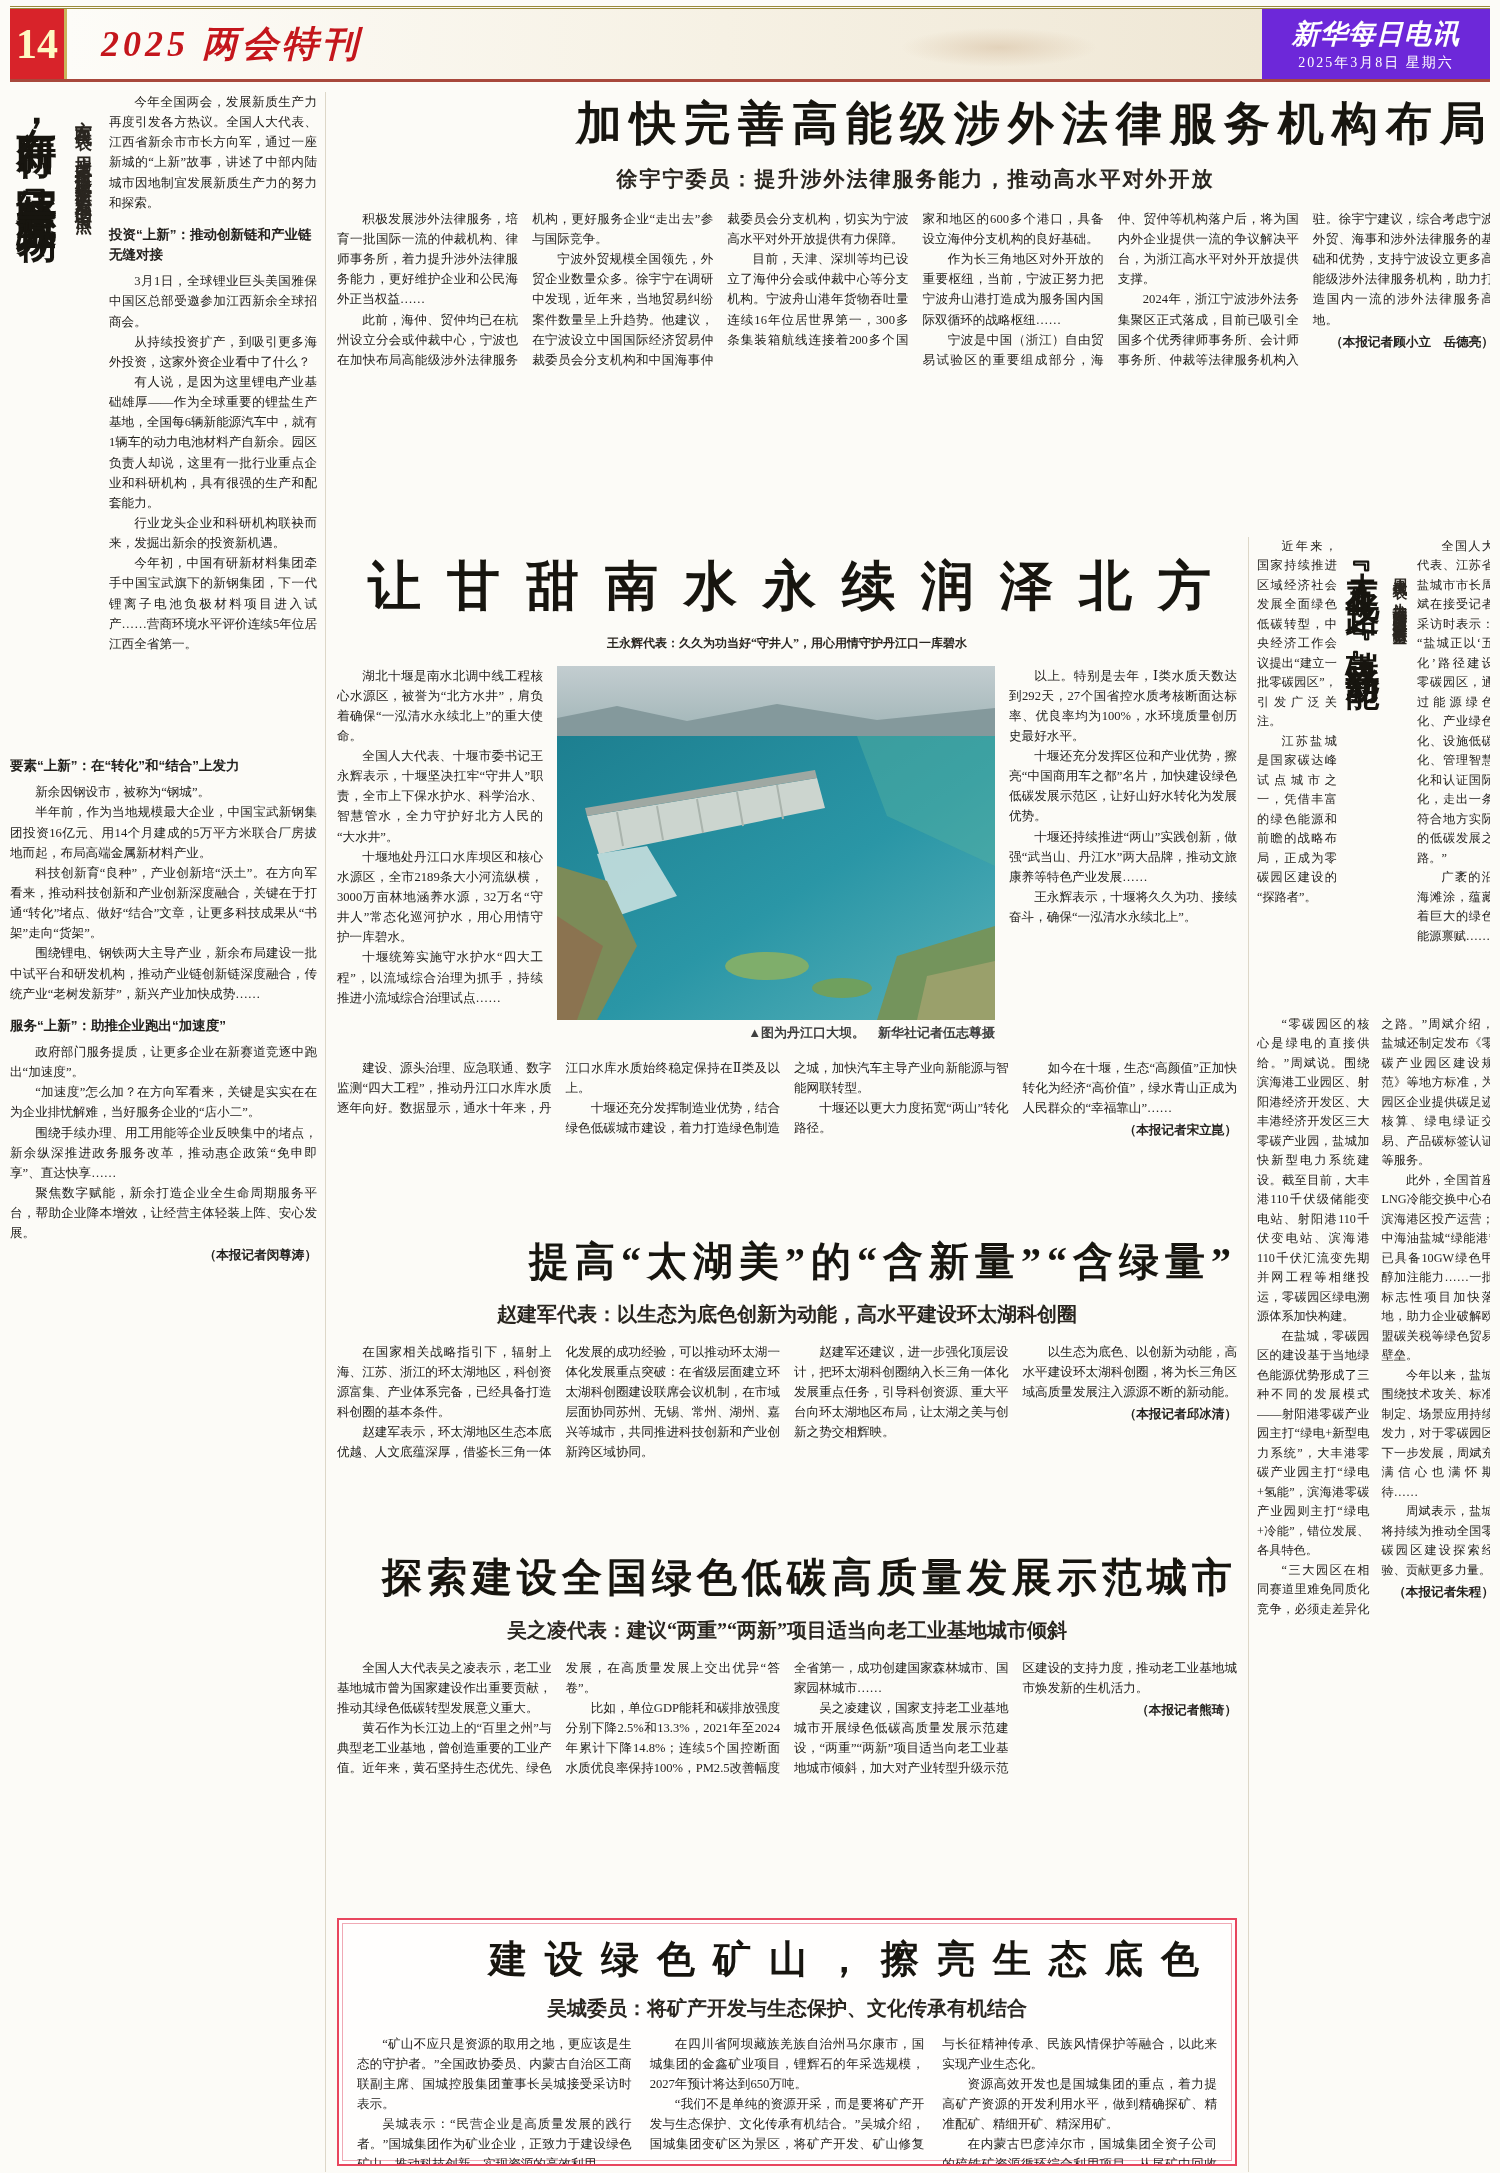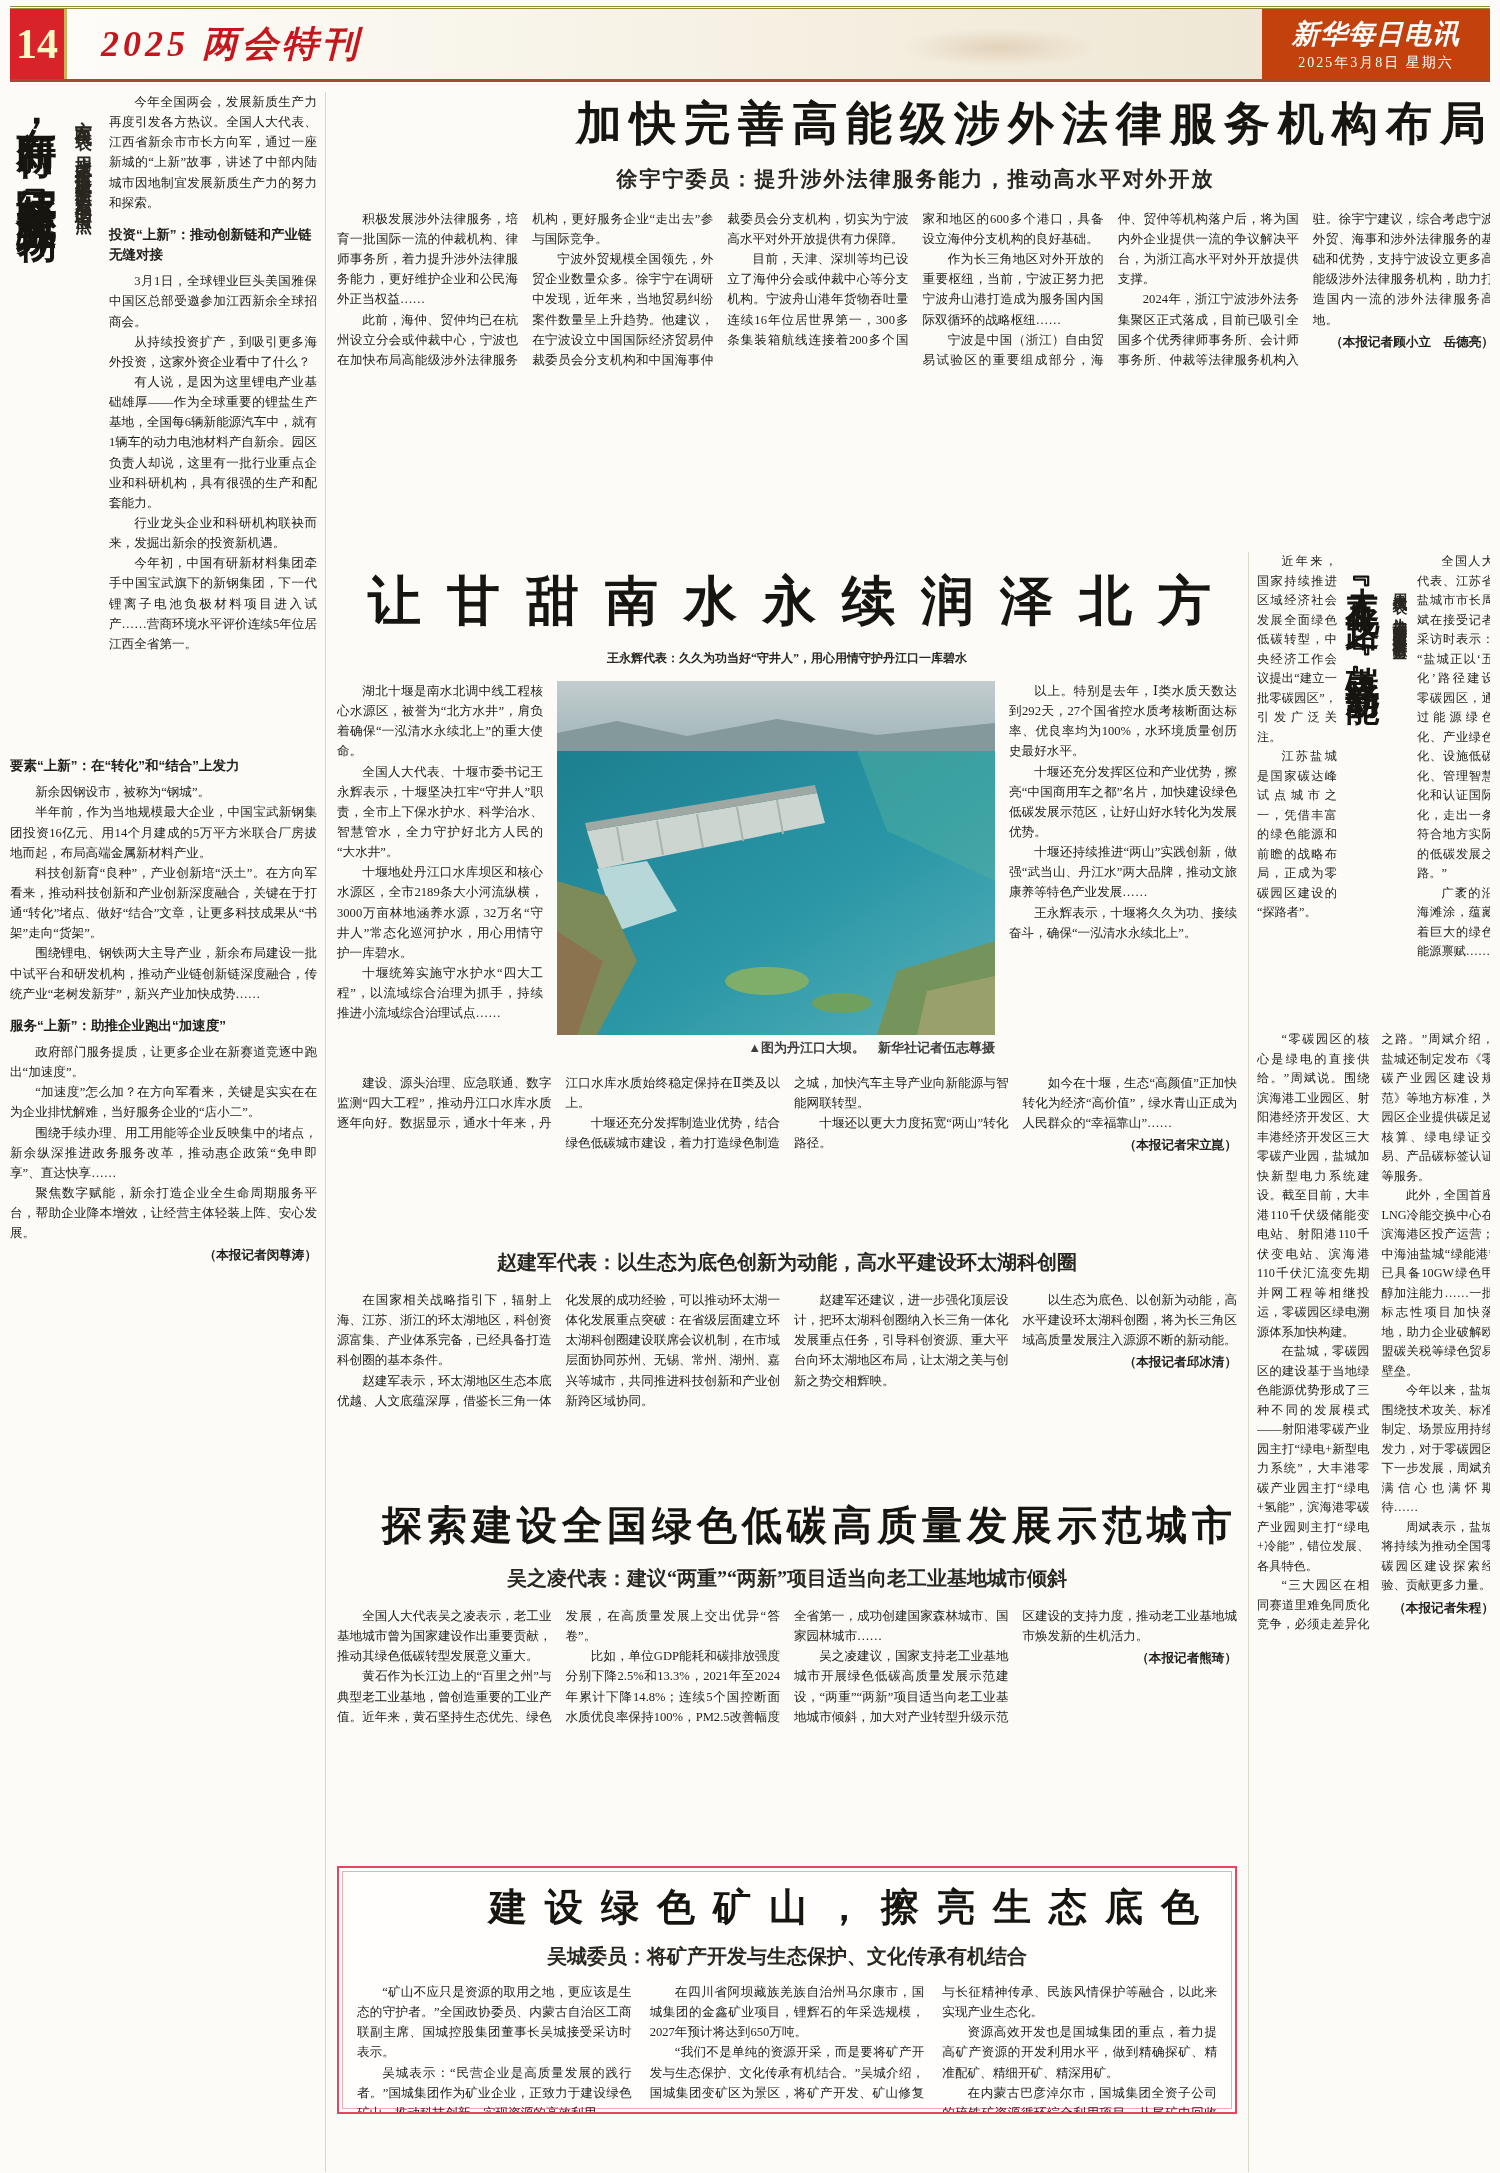--- a/index.html
+++ b/index.html
@@ -11,21 +11,21 @@
           border-bottom:3px solid #a8483c;margin-bottom:10px;}
   .page-num{width:54px;background:#d8232a;color:#fef9c3;font-weight:bold;font-size:42px;
             display:flex;align-items:center;justify-content:center;
             font-family:"Liberation Serif",serif;border-right:3px solid #c9b45a;}
   .edition-band{flex:1;position:relative;background:
       radial-gradient(ellipse 140px 28px at 78% 55%, rgba(214,190,160,.55), rgba(214,190,160,0) 70%),
       linear-gradient(90deg,#fdfcf8 0%,#f6f1e4 55%,#efe7d5 100%);
       display:flex;align-items:center;}
   .edition-title{color:#c4161c;font-weight:bold;font-size:36px;letter-spacing:4px;
                  padding-left:34px;font-style:italic;}
-  .date-box{width:228px;background:#c2410c;color:#fff;display:flex;flex-direction:column;
+  .date-box{width:228px;background:#6d28d9;color:#fff;display:flex;flex-direction:column;
             justify-content:center;align-items:center;gap:2px;}
   .masthead{font-size:27px;font-weight:bold;font-style:italic;letter-spacing:1px;}
   .date-line{font-size:14px;letter-spacing:2px;}
   
   .main{display:grid;grid-template-columns:316px 900px 246px;grid-column-gap:11px;
         height:2080px;overflow:hidden;}
   .left-article{grid-column:1;grid-row:1/3;border-right:1px solid #ddd7c8;padding-right:8px;overflow:hidden;}
   .article1{grid-column:2/4;grid-row:1;height:438px;overflow:hidden;}
   .center-stack{grid-column:2;grid-row:2;overflow:hidden;}
   .right-article{grid-column:3;grid-row:2;border-left:1px solid #ddd7c8;padding-left:8px;overflow:hidden;}
@@ -217,20 +217,21 @@
               <p>建设、源头治理、应急联通、数字监测“四大工程”，推动丹江口水库水质逐年向好。数据显示，通水十年来，丹江口水库水质始终稳定保持在Ⅱ类及以上。</p>
               <p>十堰还充分发挥制造业优势，结合绿色低碳城市建设，着力打造绿色制造之城，加快汽车主导产业向新能源与智能网联转型。</p>
               <p>十堰还以更大力度拓宽“两山”转化路径。</p>
               <p>如今在十堰，生态“高颜值”正加快转化为经济“高价值”，绿水青山正成为人民群众的“幸福靠山”……</p>
             </div>
           <div class="credit">（本报记者宋立崑）</div>
         </div>
       </section>
 
       <section class="taihu">
+        <h2 class="headline t-title">提高“太湖美”的“含新量”“含绿量”</h2>
         <div class="subhead t-sub">赵建军代表：以生态为底色创新为动能，高水平建设环太湖科创圈</div>
         <div class="t-body body-text">
           <div class="body-text">
               <p>在国家相关战略指引下，辐射上海、江苏、浙江的环太湖地区，科创资源富集、产业体系完备，已经具备打造科创圈的基本条件。</p>
               <p>赵建军表示，环太湖地区生态本底优越、人文底蕴深厚，借鉴长三角一体化发展的成功经验，可以推动环太湖一体化发展重点突破：在省级层面建立环太湖科创圈建设联席会议机制，在市域层面协同苏州、无锡、常州、湖州、嘉兴等城市，共同推进科技创新和产业创新跨区域协同。</p>
               <p>赵建军还建议，进一步强化顶层设计，把环太湖科创圈纳入长三角一体化发展重点任务，引导科创资源、重大平台向环太湖地区布局，让太湖之美与创新之势交相辉映。</p>
               <p>以生态为底色、以创新为动能，高水平建设环太湖科创圈，将为长三角区域高质量发展注入源源不断的新动能。</p>
             </div>
           <div class="credit">（本报记者邱冰清）</div>
         </div>

